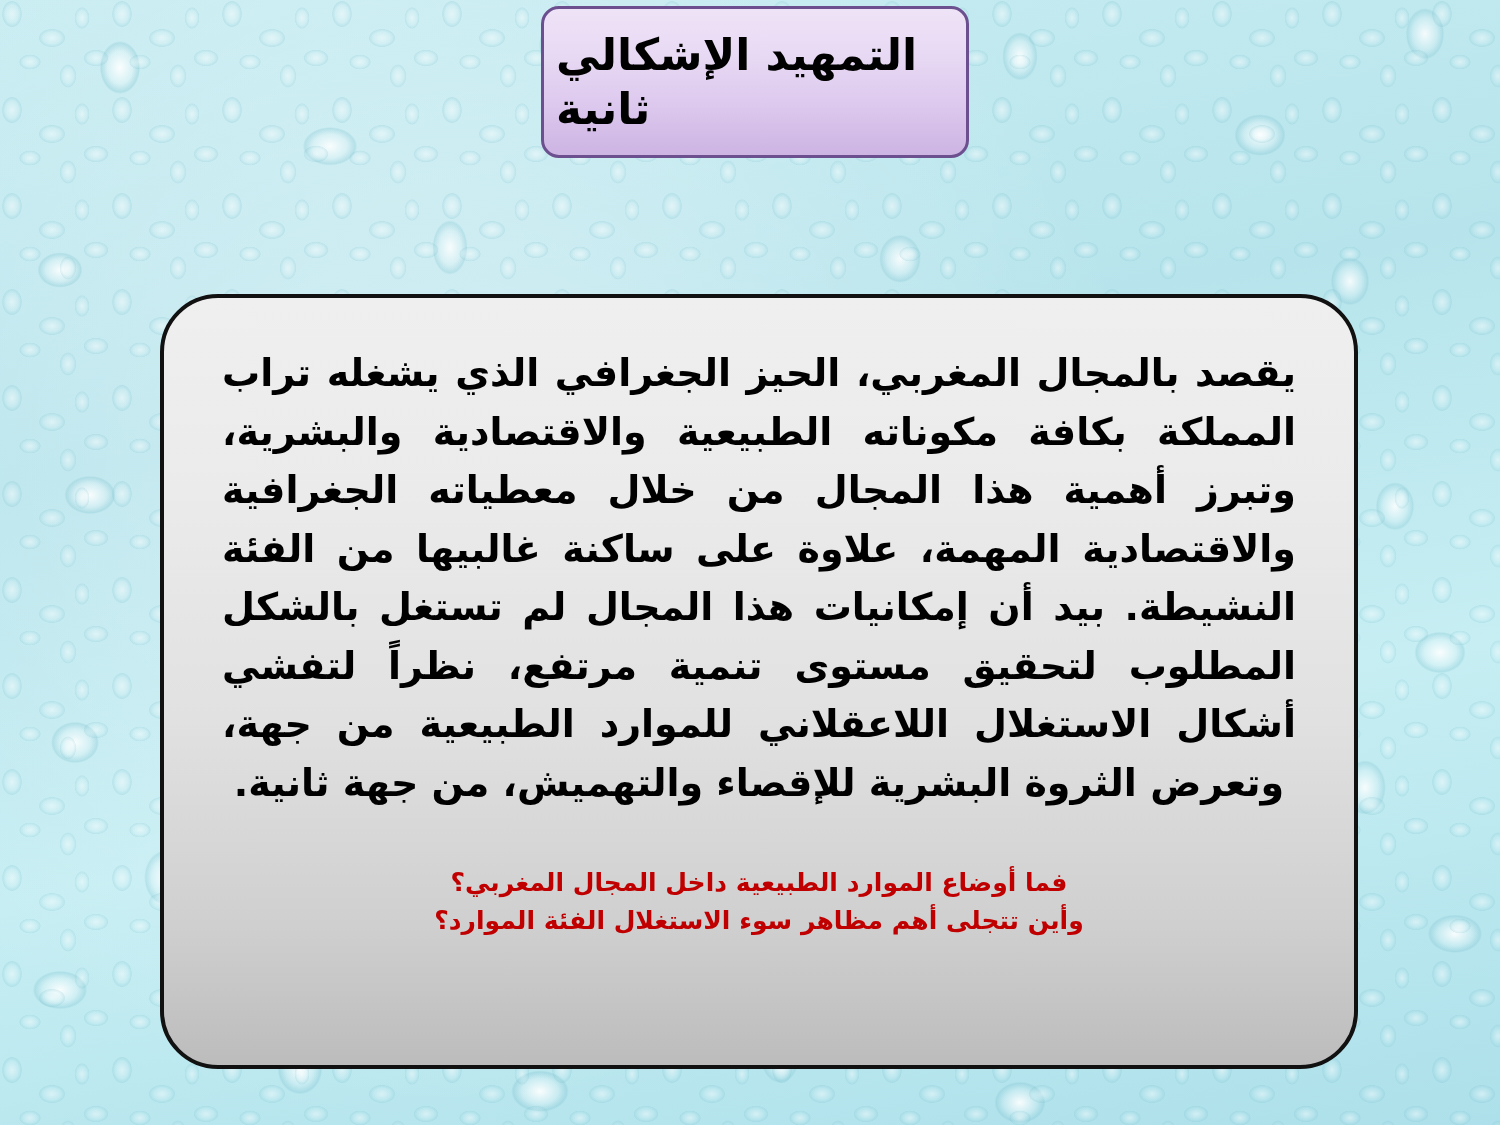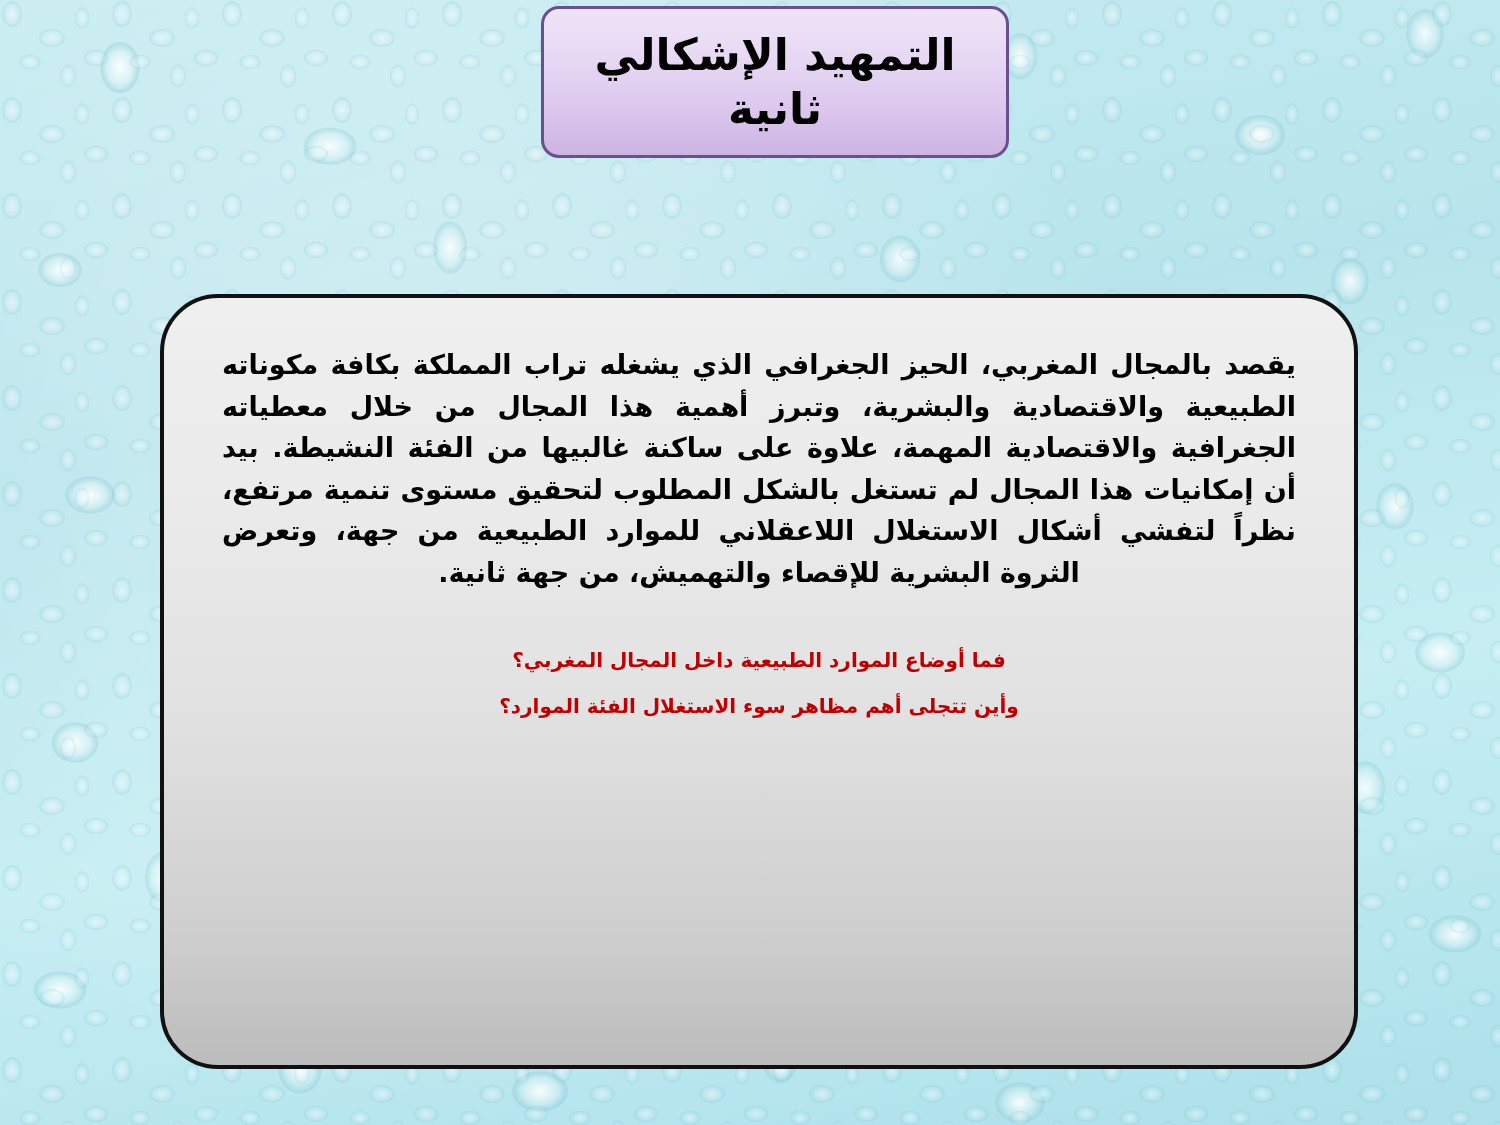--- a/index.html
+++ b/index.html
@@ -65,29 +65,29 @@
       radial-gradient(ellipse 15px 10px at 96px 58px, rgba(255,255,255,.80) 0%, rgba(255,255,255,.10) 55%, rgba(110,185,200,.32) 78%, rgba(255,255,255,0) 84%);
     background-size: 110px 96px;
     background-repeat: repeat;
   }
 
   
   #title-box {
     position: absolute;
     left: 541px;
     top: 6px;
-    width: 468px;
+    width: 428px;
     height: 152px;
     box-sizing: border-box;
     border: 3px solid #6c4f8e;
     border-radius: 18px;
     background: linear-gradient(180deg, #efe3f7 0%, #e8daf4 30%, #ddc9ee 65%, #cdb4e3 100%);
     display: flex;
     flex-direction: column;
-    align-items: center;
+    align-items: flex-end;
     justify-content: center;
     padding: 4px 12px;
   }
 
   .title-line {
     color: #000000;
     font-weight: bold;
     font-size: 44px;
     line-height: 1.22;
     text-align: center;
@@ -106,43 +106,43 @@
     border: 4px solid #111111;
     border-radius: 58px;
     background: linear-gradient(180deg, #efefef 0%, #ebebeb 25%, #e1e1e1 55%, #cfcfcf 82%, #bcbcbc 100%);
     padding: 46px 58px 30px 58px;
     overflow: hidden;
   }
 
   #body-paragraph {
     color: #000000;
     font-weight: bold;
-    font-size: 27px;
+    font-size: 38px;
     line-height: 1.54;
     text-align: justify;
     text-align-last: center;
     direction: rtl;
     margin: 0 0 6px 0;
     font-family: "DejaVu Sans", "Liberation Sans", sans-serif;
   }
 
   #questions-block {
     margin-top: 52px;
     direction: rtl;
   }
 
   .question-line {
     color: #c00000;
     font-weight: bold;
-    font-size: 20px;
+    font-size: 25px;
     line-height: 1.50;
     text-align: justify;
     text-align-last: center;
     direction: rtl;
-    margin: 16px;
+    margin: 0;
     font-family: "DejaVu Sans", "Liberation Sans", sans-serif;
   }
 </style>
 </head>
 <body>
 
 <div id="slide">
 
   <div id="bubble-overlay"></div>
 

